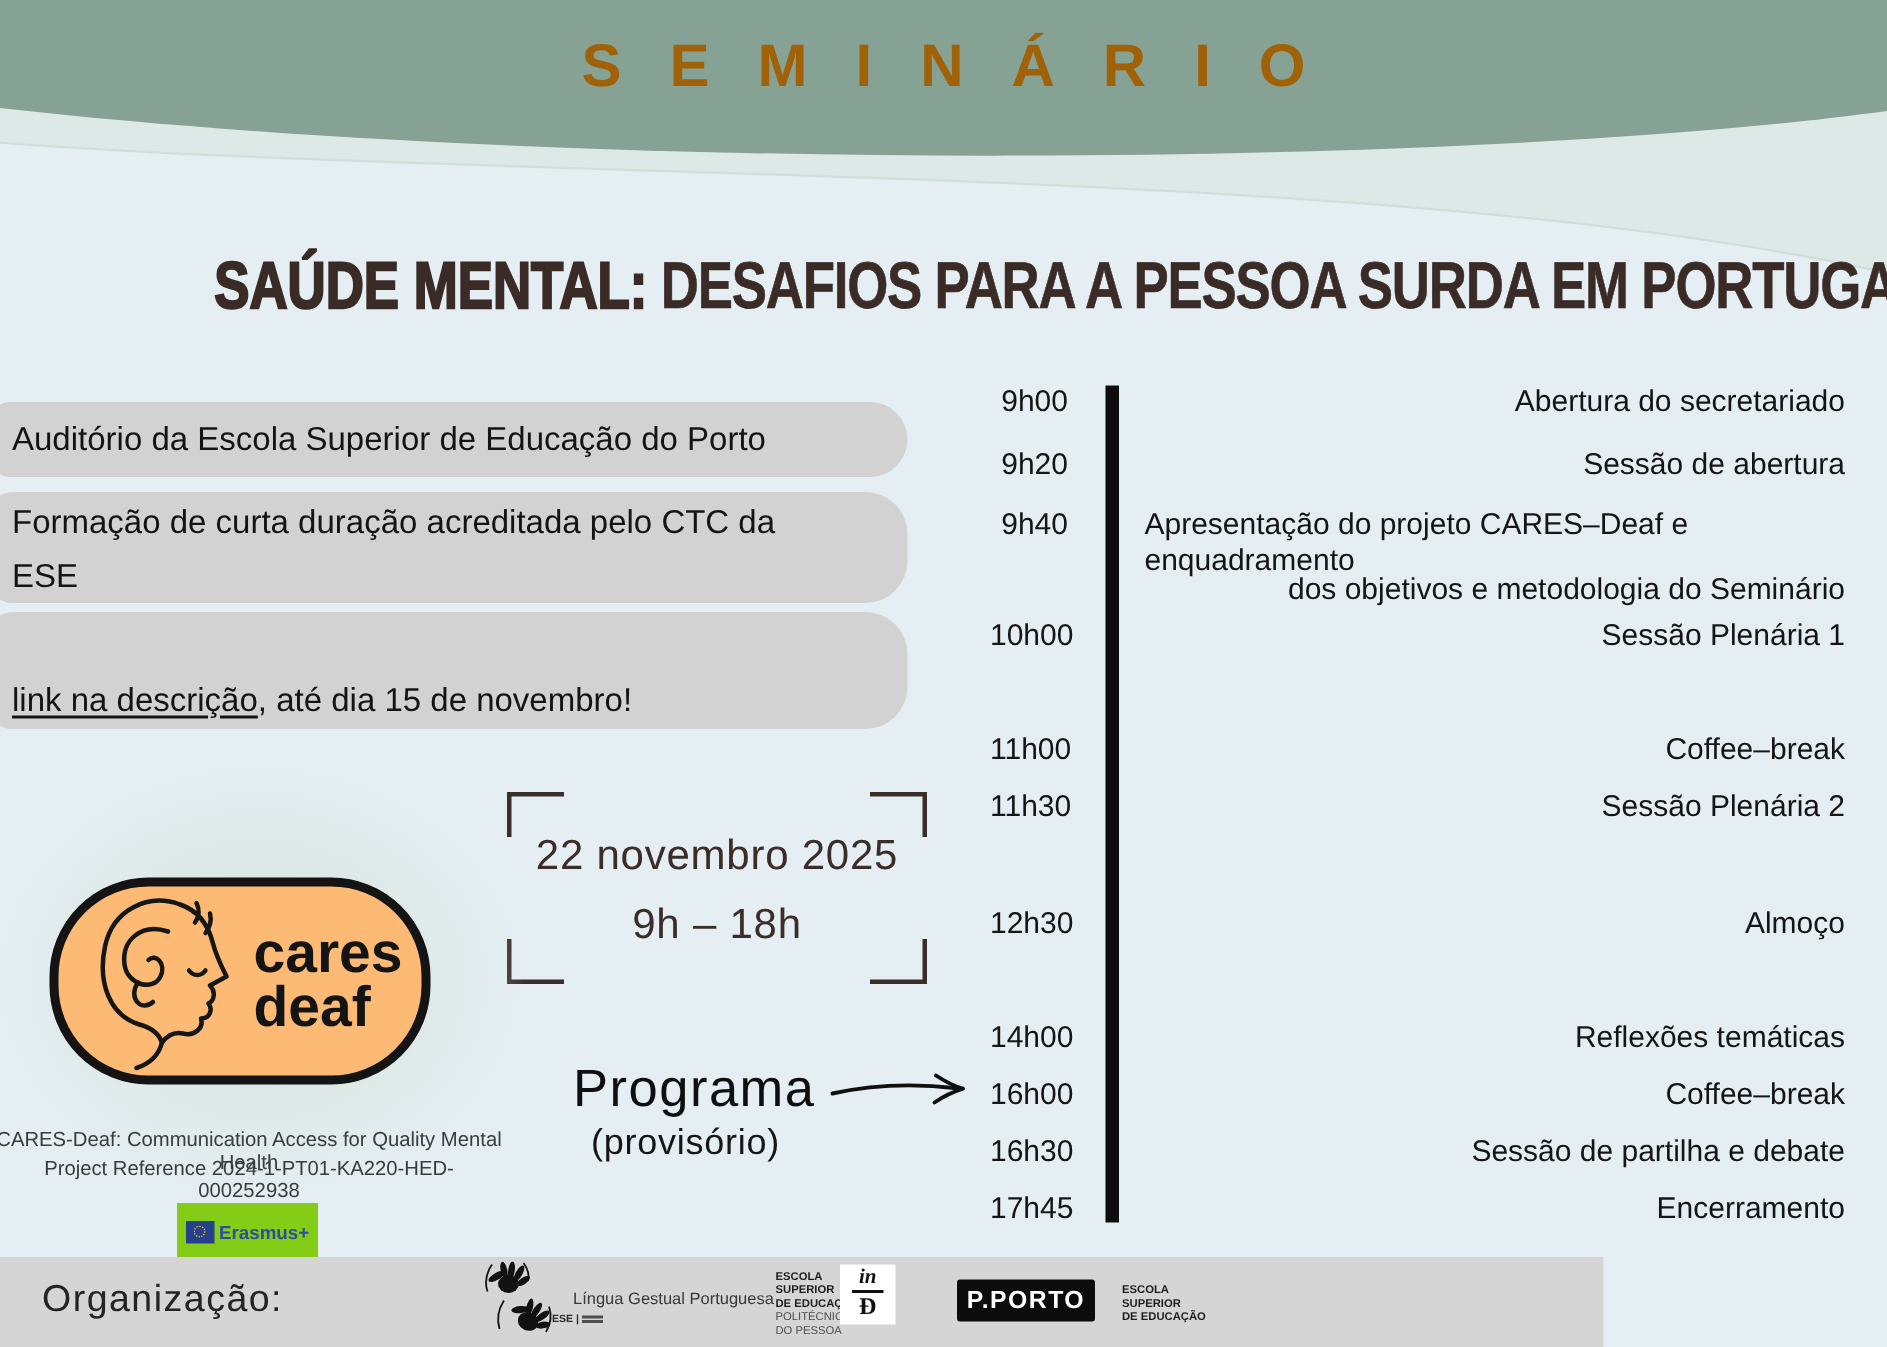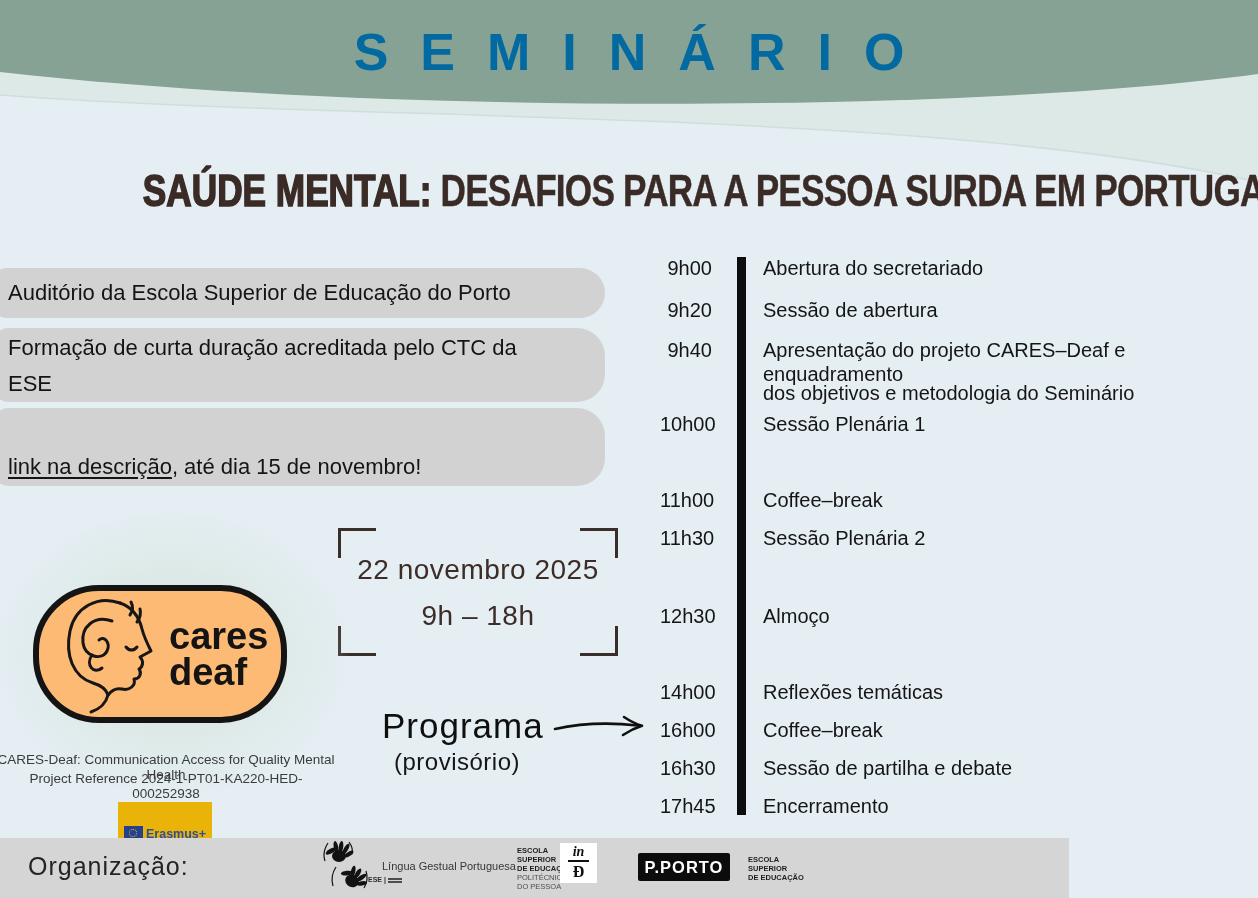--- a/index.html
+++ b/index.html
@@ -7,21 +7,21 @@
     --pill_gray:#d2d2d2; --footer_gray:#d5d5d6; --title_brown:#3a2b27;
     --text_black:#151515; --erasmus_blue:#2b4ea2; --bar_black:#0d0d0d;
   }
   *{margin:0;padding:0;box-sizing:border-box;}
   body{font-family:"Liberation Sans",sans-serif;background:#888;}
   .page{position:relative;width:1258px;height:898px;background:var(--background);overflow:hidden;}
 
   
   .header-svg{position:absolute;top:0;left:0;}
   .banner-title{position:absolute;top:22px;left:0;width:100%;text-align:center;
-    color:#0369a1;font-size:52px;font-weight:bold;letter-spacing:32px;padding-left:32px;}
+    color:#a16207;font-size:40px;font-weight:bold;letter-spacing:32px;padding-left:32px;}
 
   
   .main-title{position:absolute;top:166px;left:0;width:100%;text-align:center;
     color:var(--title_brown);font-size:44px;font-weight:bold;white-space:nowrap;}
   .main-title .squeeze{display:inline-block;transform:scaleX(0.80);transform-origin:center;}
   .main-title .em{-webkit-text-stroke:1.6px var(--title_brown);letter-spacing:0px;}
   .main-title .rest{-webkit-text-stroke:0.4px var(--title_brown);letter-spacing:-1px;}
 
   
   .pill{position:absolute;left:-6px;width:611px;background:var(--pill_gray);
@@ -29,21 +29,21 @@
   .pill-1{top:268px;height:50px;line-height:50px;}
   .pill-2{top:328px;height:74px;line-height:36px;padding-top:2px;padding-right:50px;}
   .pill-3{top:408px;height:78px;line-height:37px;padding-top:3px;padding-right:44px;}
   .pill-3 .line1{word-spacing:7px;}
   .pill-3 b{letter-spacing:.2px;}
   .pill-3 .link{text-decoration:underline;text-underline-offset:3px;}
 
   
   .prog-bar{position:absolute;left:737px;top:257px;width:9px;height:558px;background:var(--bar_black);}
   .prog-row{position:absolute;left:660px;width:570px;display:flex;color:var(--text_black);
-    font-size:20px;line-height:24px;}
+    font-size:20px;line-height:24px;justify-content:space-between;}
   .prog-time{width:52px;text-align:right;flex:none;}
   .prog-text{margin-left:51px;}
 
   
   .date-block{position:absolute;left:338px;top:528px;width:280px;height:128px;color:#3c2d28;}
   .corner{position:absolute;width:38px;height:30px;border:0 solid #3a2e2a;}
   .c-tl{left:0;top:0;border-left-width:3px;border-top-width:3px;}
   .c-tr{right:0;top:0;border-right-width:3px;border-top-width:3px;}
   .c-bl{left:0;bottom:0;border-left-width:3px;border-bottom-width:3px;}
   .c-br{right:0;bottom:0;border-right-width:3px;border-bottom-width:3px;}
@@ -61,22 +61,22 @@
     background:radial-gradient(closest-side,#d7e5df 0%,#dce8e4 45%,rgba(220,232,228,0) 100%);}
   .logo-box{position:absolute;left:33px;top:585px;width:254px;height:138px;background:#fdba74;
     border:6px solid #141414;border-radius:66px;display:flex;align-items:center;}
   .logo-face{margin-left:14px;flex:none;}
   .logo-words{color:#141414;font-size:38px;font-weight:bold;line-height:36px;letter-spacing:0px;}
   .logo-caption{position:absolute;width:340px;left:-4px;text-align:center;color:#3b3b3b;font-size:13.5px;}
   .cap-1{top:752px;}
   .cap-2{top:771px;}
 
   
-  .erasmus{position:absolute;left:118px;top:802px;height:39px;background:#eab308;display:flex;
-    align-items:flex-end;padding:0 6px;}
+  .erasmus{position:absolute;left:118px;top:802px;height:39px;background:#84cc16;display:flex;
+    align-items:center;padding:0 6px;}
   .eu-flag{width:19px;height:15px;background:#25408f;position:relative;flex:none;}
   .eu-stars{position:absolute;left:5px;top:3px;width:8px;height:8px;border-radius:50%;
     border:1px dotted #f5c400;}
   .erasmus-label{color:var(--erasmus_blue);font-size:12.5px;margin-left:3px;font-weight:bold;}
 
   
   .footer{position:absolute;left:0;top:838px;width:1069px;height:60px;background:var(--footer_gray);}
   .org-label{position:absolute;left:28px;top:14px;font-size:25px;color:#242424;letter-spacing:1px;}
   .ft-small{position:absolute;font-size:11px;color:#373737;}
   .trad-label{left:178px;top:22px;margin-top:44px;}

